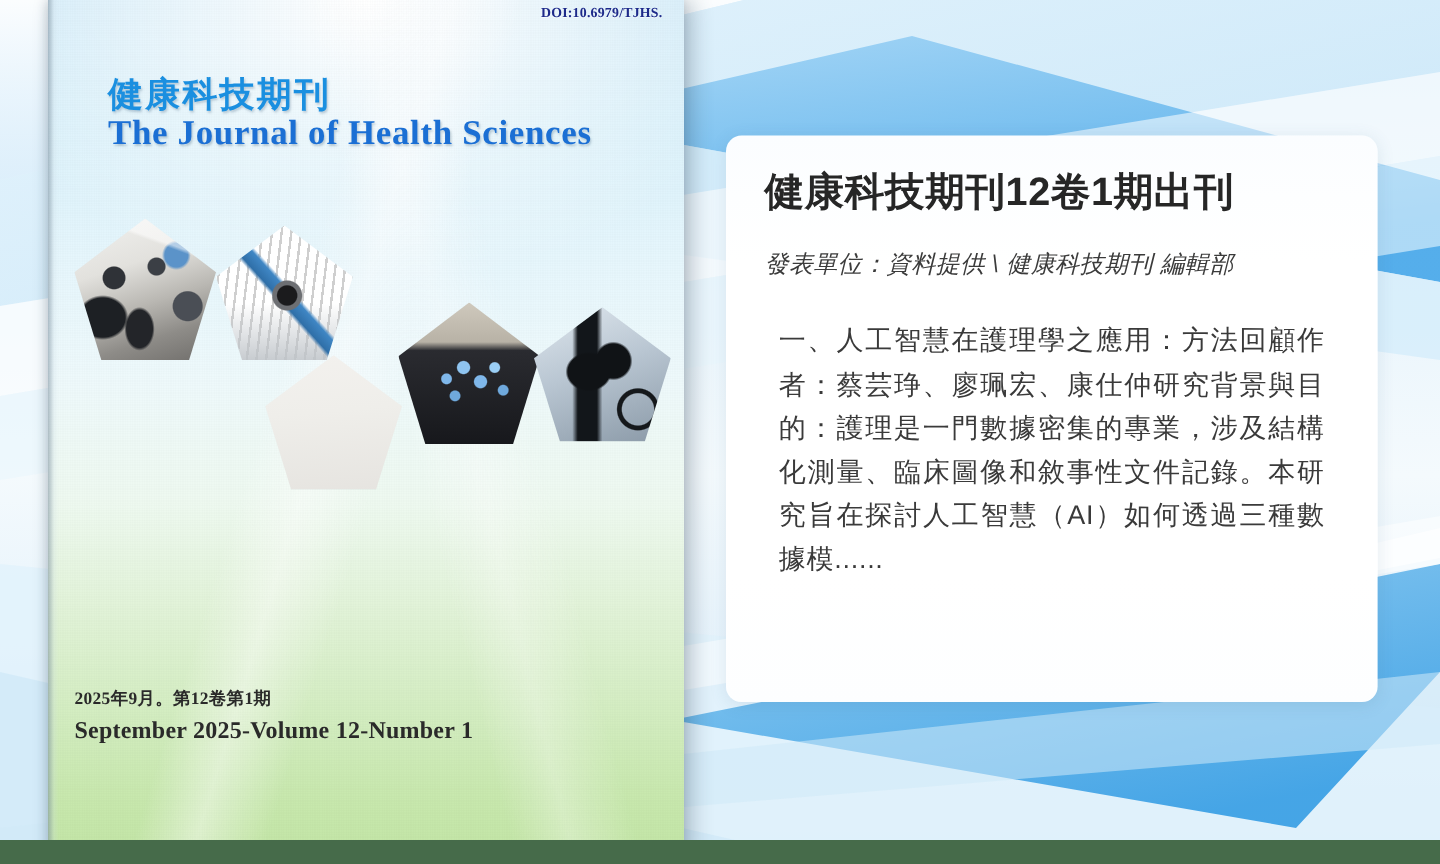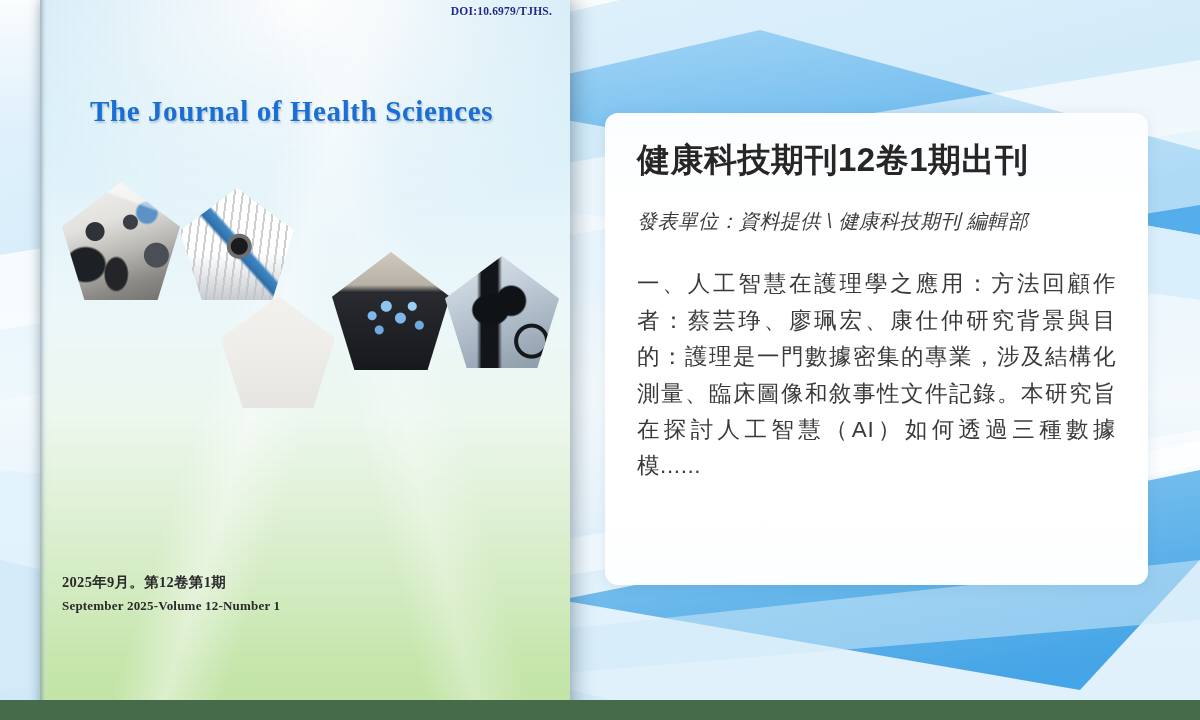--- a/index.html
+++ b/index.html
@@ -138,21 +138,21 @@
     line-height: 1.5;
     margin: 0 0 30px 0;
     font-weight: 300;
     font-style: italic;
   }
   .card-body {
     font-size: 22.5px;
     color: #3a3a3a;
     line-height: 1.62;
     letter-spacing: 0.6px;
-    margin: 0;
+    margin: 12px;
     font-weight: 300;
     text-align: justify;
     text-justify: inter-ideograph;
   }
 
   
   .bottom-band {
     position: absolute;
     left: 0; right: 0; bottom: 0;
     height: 20px;
@@ -167,21 +167,21 @@
     font-weight: bold;
     font-size: 14.5px;
     color: #2a2a2a;
     letter-spacing: 0.3px;
   }
   .cover-issue-en {
     position: absolute;
     left: 22px; top: 598px;
     font-family: "Liberation Serif", "DejaVu Serif", serif;
     font-weight: bold;
-    font-size: 13px;
+    font-size: 20px;
     color: #2a2a2a;
     letter-spacing: 0.2px;
   }
 </style>
 </head>
 <body>
 
 <div id="stage">
 
   <div class="bg-base"></div>
@@ -227,20 +227,21 @@
   </svg>
 
   <div class="cover-wrap">
     <div class="cover-bg"></div>
     <div class="cover-sheen"></div>
     <div class="cover-noise"></div>
     <div class="cover-spine"></div>
 
     <div class="doi">DOI:10.6979/TJHS.</div>
 
+    <div class="cover-title-zh">健康科技期刊</div>
     <div class="cover-title-en">The Journal of Health Sciences</div>
 
     <div class="penta" style="left:22px; top:182px; width:118px; height:118px;
                 background:
                   radial-gradient(circle at 28% 42%, #2f3237 0 9px, rgba(0,0,0,0) 10px),
                   radial-gradient(circle at 58% 34%, #3b3f45 0 7px, rgba(0,0,0,0) 8px),
                   radial-gradient(circle at 80% 62%, #4a4e55 0 12px, rgba(0,0,0,0) 13px),
                   linear-gradient(162deg, #f2f2f0 0%, #e2e1dd 34%, #b9b7b2 58%, #8e8c88 78%, #6f6d6a 100%);">
       <div class="ph" style="background:
            linear-gradient(200deg, rgba(255,255,255,0.55) 0 22%, rgba(0,0,0,0) 24%),

